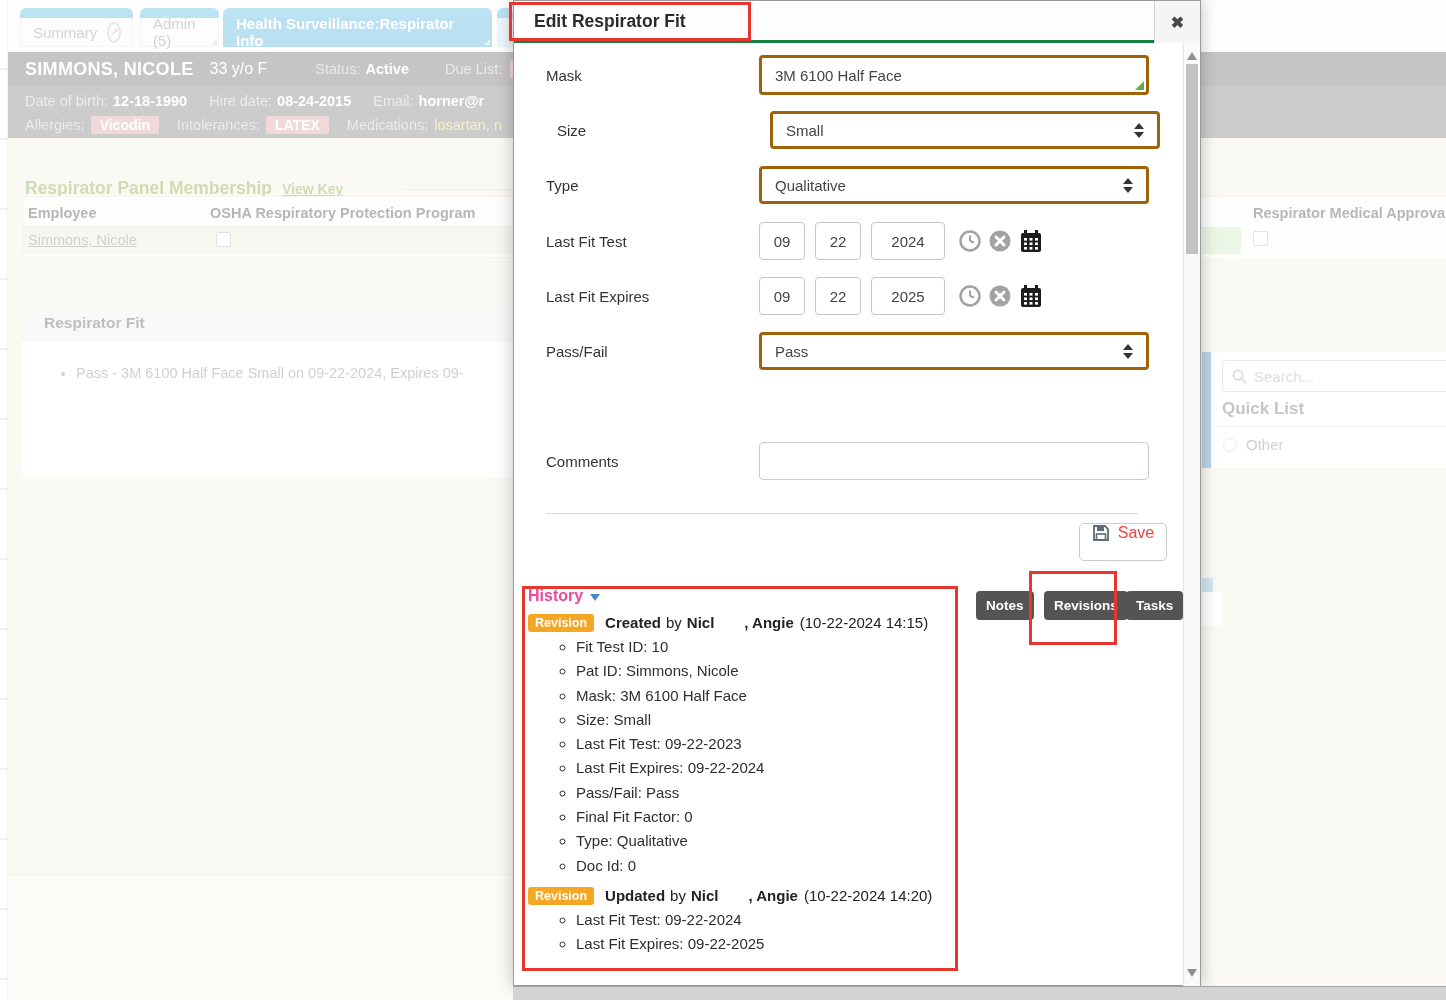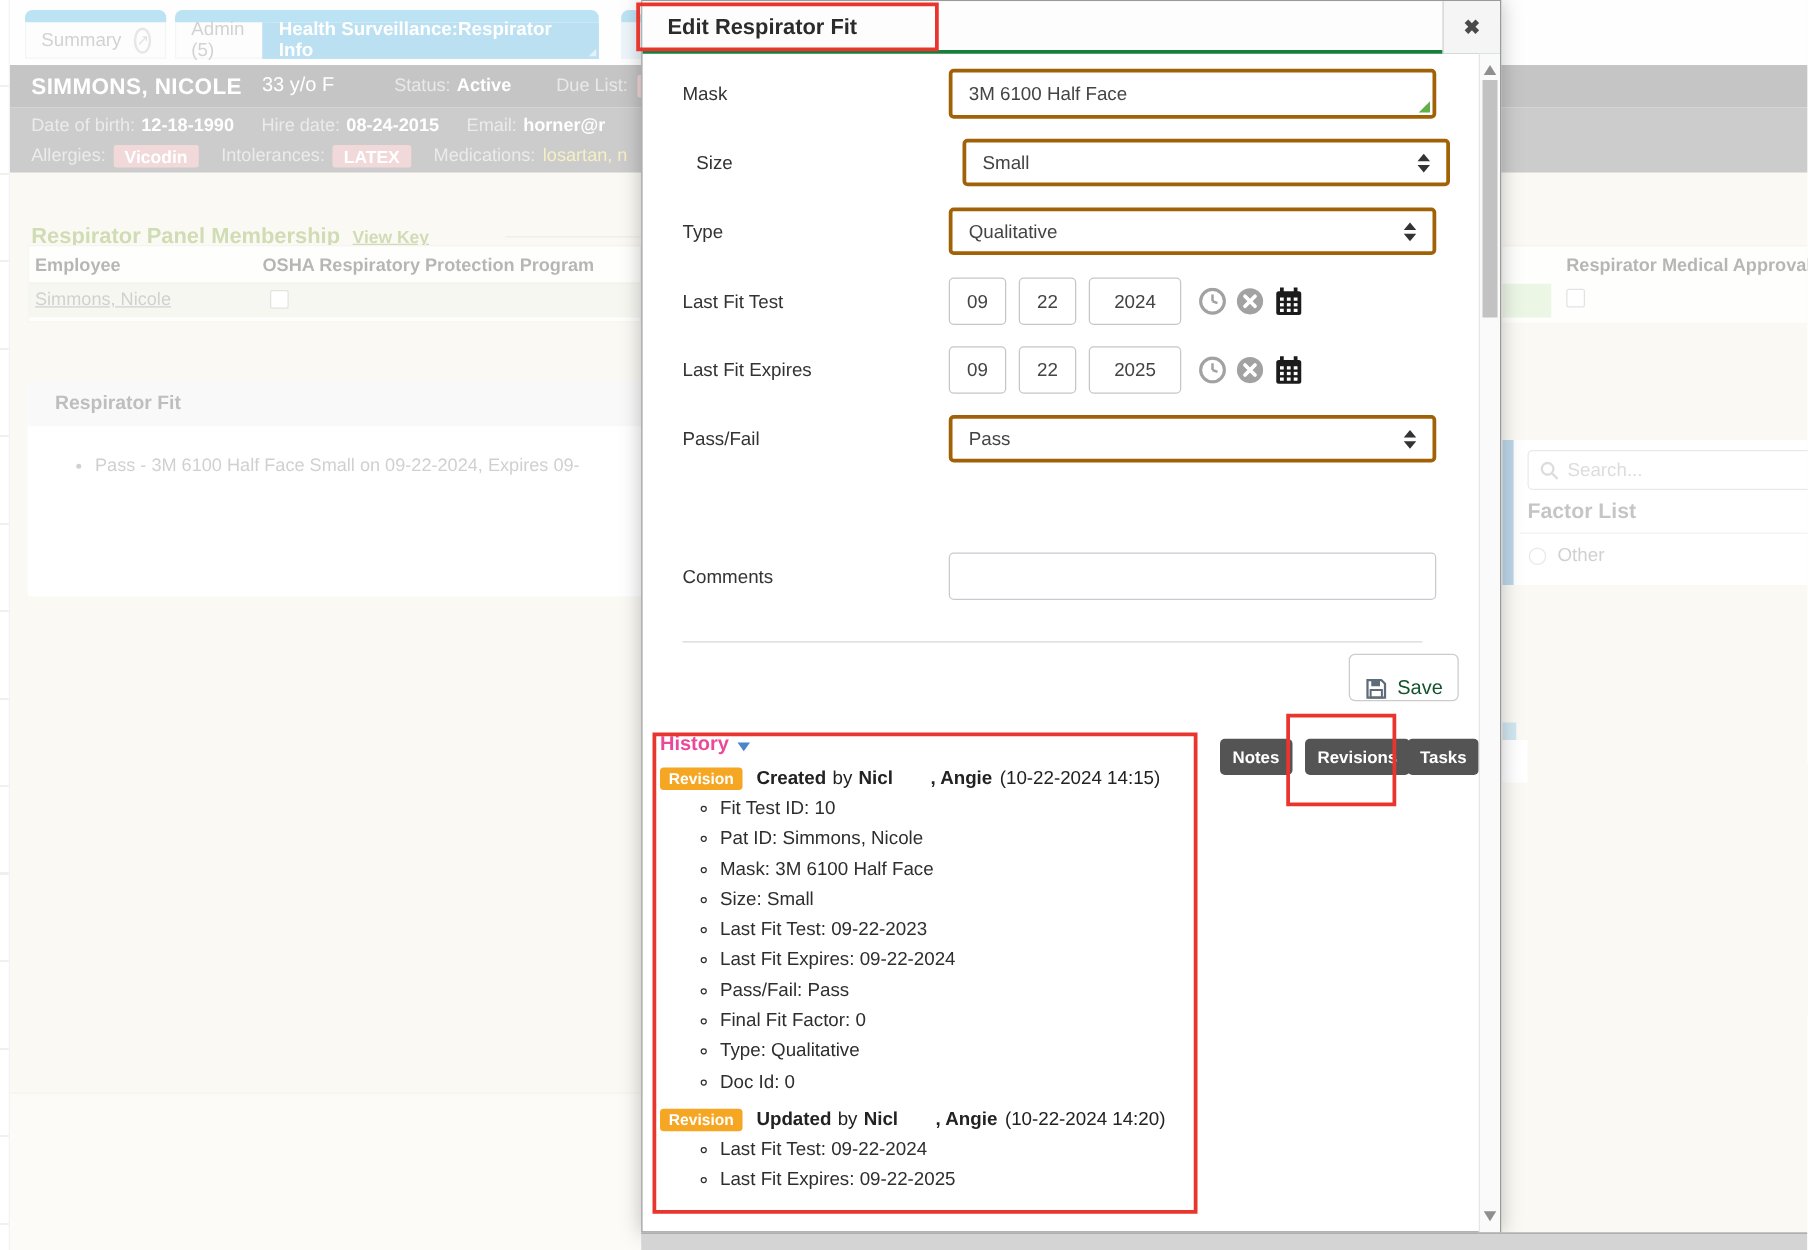--- a/index.html
+++ b/index.html
@@ -104,22 +104,22 @@
            justify-content:center; font-size:15px; color:#444; background:#fff; }
   .dcell.mm, .dcell.dd { width:46px; }
   .dcell.yy { width:74px; }
   .dategroup .gap { width:10px; }
   .dico { margin-left:8px; display:flex; align-items:center; }
   .m-input { width:390px; border:1px solid #c6cbd1; border-radius:4px; font-size:15px; color:#444;
              padding-left:13px; font-family:"Liberation Sans",sans-serif; background:#fff; }
 
   .m-divider { position:absolute; left:32px; top:512px; width:592px; border-top:1px solid #d8d8d8; }
   .save-btn { position:absolute; left:565px; top:522px; width:88px; height:38px; border:1px solid #ccc;
-              border-radius:5px; background:#fff; display:flex; align-items:flex-end; justify-content:center;
-              gap:8px; color:#14532d; font-size:16px; cursor:pointer; }
+              border-radius:5px; background:#fff; display:flex; align-items:flex-start; justify-content:center;
+              gap:8px; color:#ef4444; font-size:16px; cursor:pointer; }
 
   .hist { position:absolute; left:14px; top:586px; width:445px; }
   .hist-title { font-size:16px; font-weight:bold; color:#ec4899; display:flex; align-items:center;text-align:center; }
   .caret { display:inline-block; width:0; height:0; border-left:5px solid transparent;
            border-right:5px solid transparent; border-top:7px solid #4a86c8; margin-left:7px; margin-top:2px; }
   .hist-head { margin-top:9px; font-size:15px; color:#222; display:flex; align-items:flex-start; white-space:nowrap; }
   .rev-badge { background:#f5a623; color:#fff; font-size:12.5px; font-weight:bold; padding:2px 7px;
                border-radius:3px; margin-right:7px; }
   .hist-head b { margin:0 4px; }
   .hist-head .byword { margin:0 1px; }
@@ -167,21 +167,21 @@
         </span>
     </div>
   </div>
   <div class="tab" style="left:140px; width:79px;">
     <div class="bar"></div>
     <div class="body">
         <span>Admin (5)</span>
       </div>
     <div class="fold"></div>
   </div>
-  <div class="tab active" style="left:210px; width:269px;">
+  <div class="tab active" style="left:223px; width:269px;">
     <div class="bar"></div>
     <div class="body">
         <span>Health Surveillance:Respirator Info</span>
       </div>
     <div class="fold" style="border-bottom-color:#fff;"></div>
   </div>
   <div class="tab" style="left:497px; width:16px;">
     <div class="bar"></div>
     <div class="body" style="background:#cfe9f5; border-color:#cfe9f5;"></div>
   </div>
@@ -246,21 +246,21 @@
 
   <div class="abs qstrip"></div>
   <div class="abs qpanel">
     <div class="search-box">
       <svg width="15" height="15" viewBox="0 0 16 16">
         <circle cx="6.5" cy="6.5" r="5" fill="none" stroke="#a9a9a9" stroke-width="2"></circle>
         <line x1="10.5" y1="10.5" x2="15" y2="15" stroke="#a9a9a9" stroke-width="2"></line>
       </svg>
       <input type="text" placeholder="Search..." style="">
     </div>
-    <div class="ql-title">Factor List</div>
+    <div class="ql-title">Quick List</div>
     <div class="ql-div"></div>
     <div>
 
         <div class="ql-item">
           <span class="radio"></span>
           <span>Other</span>
         </div>
       </div>
   </div>
 

